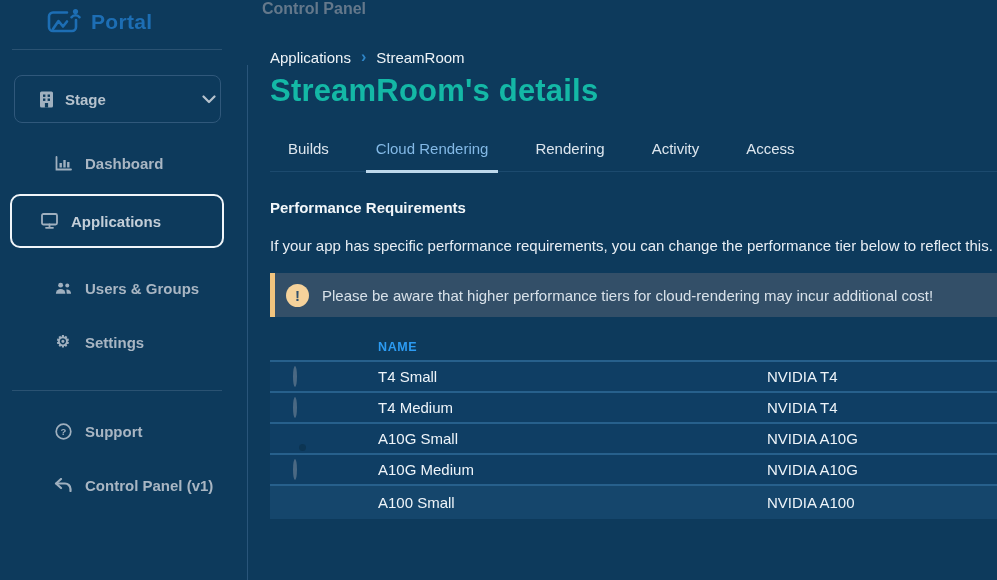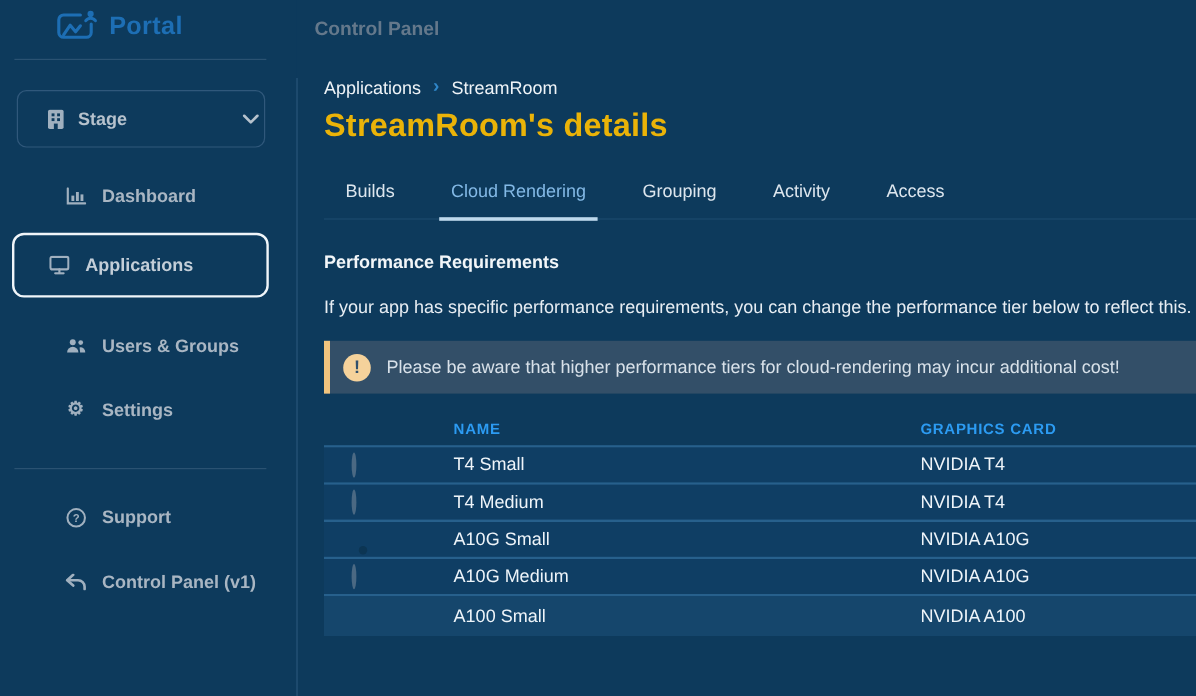--- a/index.html
+++ b/index.html
@@ -33,28 +33,28 @@
   }
   .nav-item .ico { width:18px; display:flex; justify-content:center; align-items:center; color:#a0b0bf; font-style:normal; }
   .nav-item.active-wrap { margin:17px 23px 17px 10px; padding-left:28px; height:54px;
     border:2px solid #f0f5f9; border-radius:10px; color:#c3ced8; }
   .glyph-ico { font-size:16px; line-height:1; color:#a0b0bf; }
   .bottom-gap { margin-top:34px; }
 
   
   .vline { position:absolute; left:247px; top:65px; bottom:0; width:1px; background:#29557a; }
   .main { position:absolute; left:248px; top:0; width:749px; height:100%; }
-  .topbar { padding:16px 0 0 14px; }
+  .topbar { padding:0 0 0 14px; }
   .topbar-title { font-size:16px; font-weight:bold; color:#64788b; }
 
   .content { padding-left:22px; }
   .breadcrumb { margin-top:30px; font-size:15px; color:#eef3f7; display:flex; gap:10px; align-items:center; white-space:nowrap; }
   .crumb { cursor:pointer; }
   .crumb-sep { color:#2f86c8; font-size:16px; font-weight:bold; }
-  .page-title { margin-top:7px; font-size:27px; font-weight:bold; color:#eab308; letter-spacing:.2px; white-space:nowrap; }
+  .page-title { margin-top:7px; font-size:31px; font-weight:bold; color:#14b8a6; letter-spacing:.2px; white-space:nowrap; }
 
   .tabs { display:flex; margin-top:31px; padding-left:8px; border-bottom:1px solid #1c4a6e; white-space:nowrap; }
   .tab { padding:0 10px 13px; margin-right:27px; font-size:15px; color:#dde6ee; cursor:pointer;
          border-bottom:3px solid transparent; margin-bottom:-2px; }
   .tab.active { color:#83b9e6; border-bottom-color:#bdd8ec; }
 
   .section-heading { margin-top:27px; font-size:15px; font-weight:bold; color:#f2f6f9; }
   .section-desc { margin-top:21px; font-size:15px; color:#e7edf3; white-space:nowrap; }
 
   .warning {
@@ -200,39 +200,38 @@
       <span class="crumb">Applications</span>
       <span class="crumb-sep">›</span>
       <span class="crumb">StreamRoom</span>
     </div>
 
     <h1 class="page-title">StreamRoom's details</h1>
 
     <div class="tabs">
       <span class="tab">Builds</span>
       <span class="tab active">Cloud Rendering</span>
-      <span class="tab">Grouping</span>
+      <span class="tab">Rendering</span>
       <span class="tab">Activity</span>
       <span class="tab">Access</span>
     </div>
 
     <h2 class="section-heading">Performance Requirements</h2>
 
     <p class="section-desc">If your app has specific performance requirements, you can change the performance tier below to reflect this.</p>
 
     <div class="warning">
       <span class="warn-ico">!</span>
       <span class="warn-text">Please be aware that higher performance tiers for cloud-rendering may incur additional cost!</span>
     </div>
 
     <div class="table">
       <div class="thead">
         <div class="col-radio"></div>
         <div class="th col-name">NAME</div>
-        <div class="th col-gpu">GRAPHICS CARD</div>
       </div>
 
       <div class="trow">
         <div class="col-radio"><span class="radio"></span></div>
         <div class="td col-name">T4 Small</div>
         <div class="td col-gpu">NVIDIA T4</div>
       </div>
 
       <div class="trow">
         <div class="col-radio"><span class="radio"></span></div>

